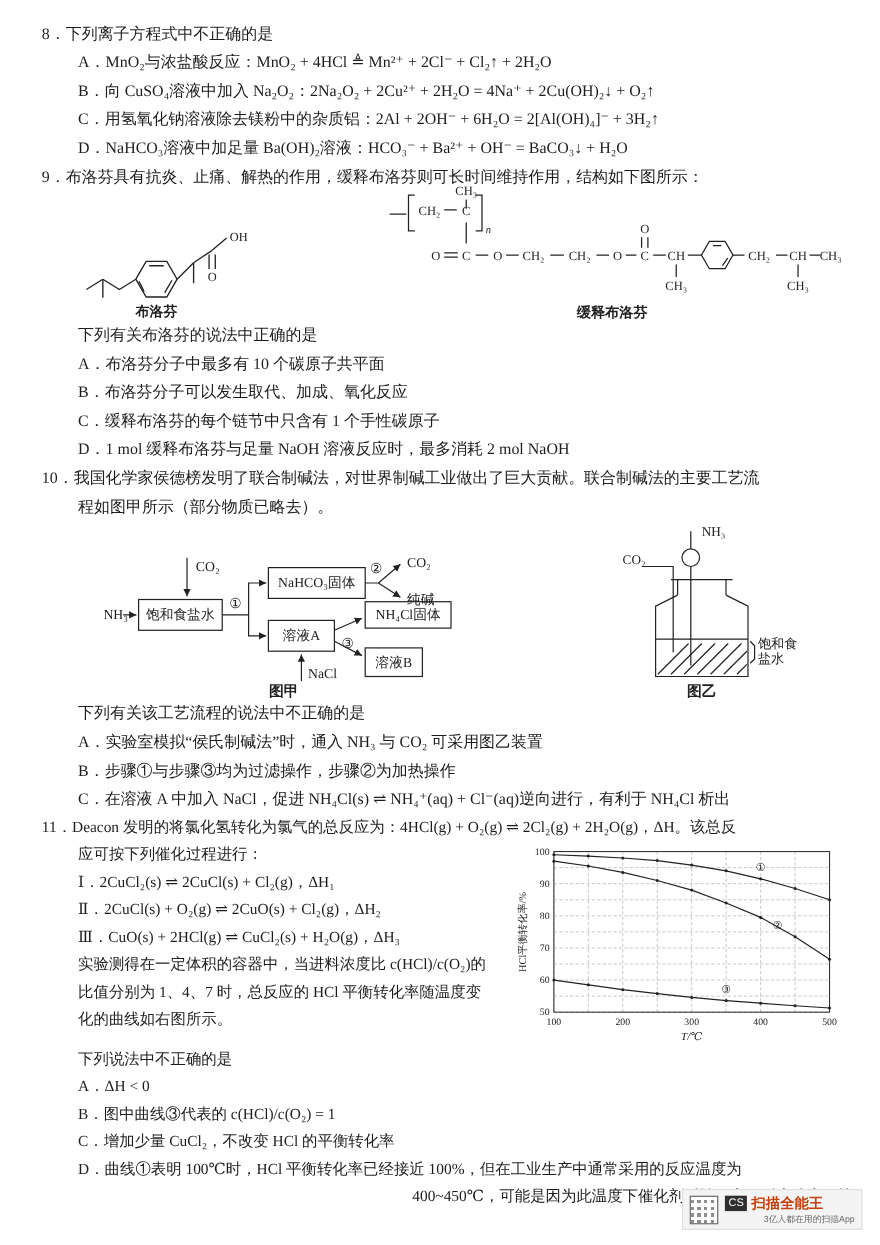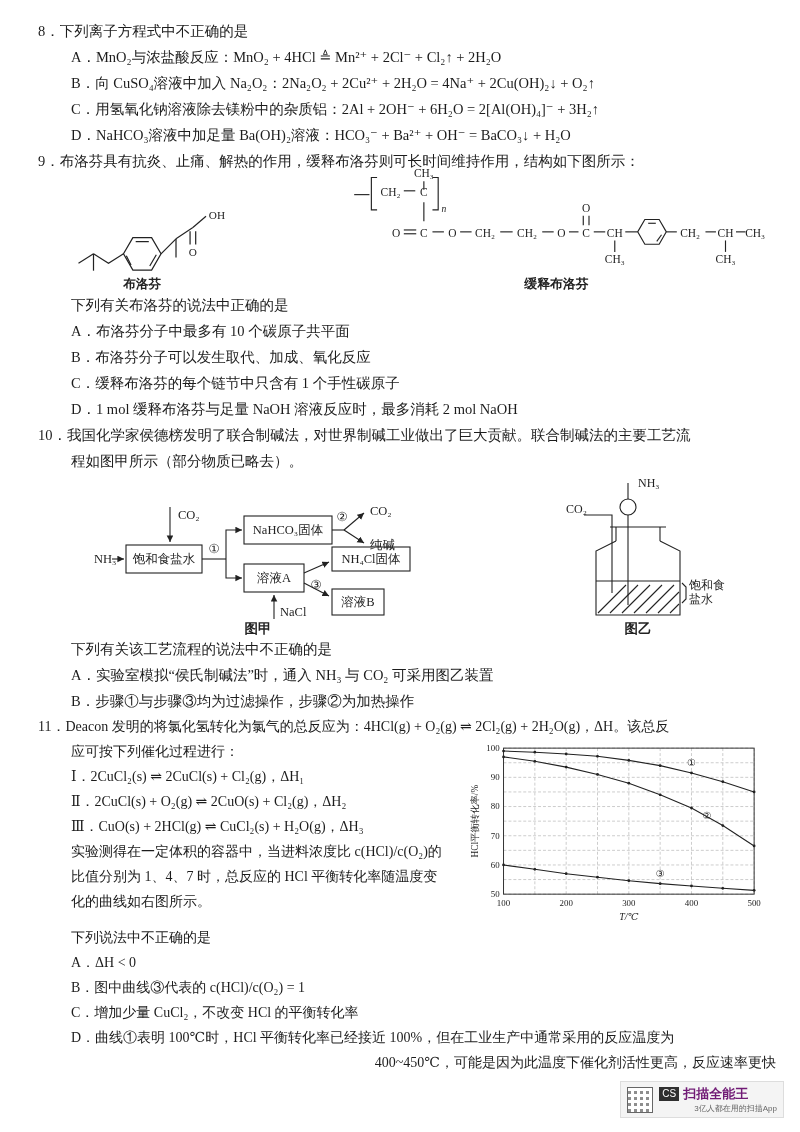--- a/index.html
+++ b/index.html
@@ -19,21 +19,21 @@
   .q11-left{width:430px;}
   svg{font-family:"Liberation Serif","DejaVu Serif",serif;}
   .watermark{position:absolute;right:16px;bottom:14px;display:flex;align-items:center;gap:6px;
     background:#f4f4f4;border:1px solid #ddd;padding:3px 6px;text-align:right;}
   .wm-qr{width:24px;height:24px;border:1px solid #666;
     background:repeating-linear-gradient(90deg,#555 0 3px,#fff 3px 6px),repeating-linear-gradient(0deg,#555 0 3px,#fff 3px 6px);
     background-blend-mode:screen;}
   .wm-top{display:flex;align-items:center;gap:4px;}
   .wm-logo{display:inline-block;background:#2f2f2f;color:#fff;font-size:10px;line-height:14px;
     padding:0 3px;font-family:"Liberation Sans",sans-serif;}
-  .wm-brand{font-weight:bold;font-size:13px;color:#701a75;font-family:"Liberation Sans",sans-serif;}
+  .wm-brand{font-weight:bold;font-size:13px;color:#c2410c;font-family:"Liberation Sans",sans-serif;}
   .wm-tag{font-size:8px;color:#666;font-family:"Liberation Sans",sans-serif;margin-left:35px;}
 </style>
 </head>
 <body>
 
 <div class="page">
 
   <section>
     <div class="line"><span>8．</span><span>下列离子方程式中不正确的是</span></div>
     <div class="line opt">A．MnO₂与浓盐酸反应：MnO₂ + 4HCl ≜ Mn²⁺ + 2Cl⁻ + Cl₂↑ + 2H₂O</div>
@@ -202,20 +202,21 @@
           <text x="131" y="116">饱和食</text>
           <text x="131" y="130">盐水</text>
           <text x="80" y="160" text-anchor="middle" font-size="13.5" font-weight="bold">图乙</text>
         </g>
       </svg>
     </div>
 
     <div class="line indent">下列有关该工艺流程的说法中不正确的是</div>
     <div class="line indent">A．实验室模拟“侯氏制碱法”时，通入 NH₃ 与 CO₂ 可采用图乙装置</div>
     <div class="line indent">B．步骤①与步骤③均为过滤操作，步骤②为加热操作</div>
+    <div class="line indent">C．在溶液 A 中加入 NaCl，促进 NH₄Cl(s) ⇌ NH₄⁺(aq) + Cl⁻(aq)逆向进行，有利于 NH₄Cl 析出</div>
   </section>
 
   <section class="q11">
     <div class="line">11．Deacon 发明的将氯化氢转化为氯气的总反应为：4HCl(g) + O₂(g) ⇌ 2Cl₂(g) + 2H₂O(g)，ΔH。该总反</div>
     <div class="q11-row">
       <div class="q11-left">
         <div class="line indent">应可按下列催化过程进行：</div>
         <div class="line indent">Ⅰ．2CuCl₂(s) ⇌ 2CuCl(s) + Cl₂(g)，ΔH₁</div>
         <div class="line indent">Ⅱ．2CuCl(s) + O₂(g) ⇌ 2CuO(s) + Cl₂(g)，ΔH₂</div>
         <div class="line indent">Ⅲ．CuO(s) + 2HCl(g) ⇌ CuCl₂(s) + H₂O(g)，ΔH₃</div>

